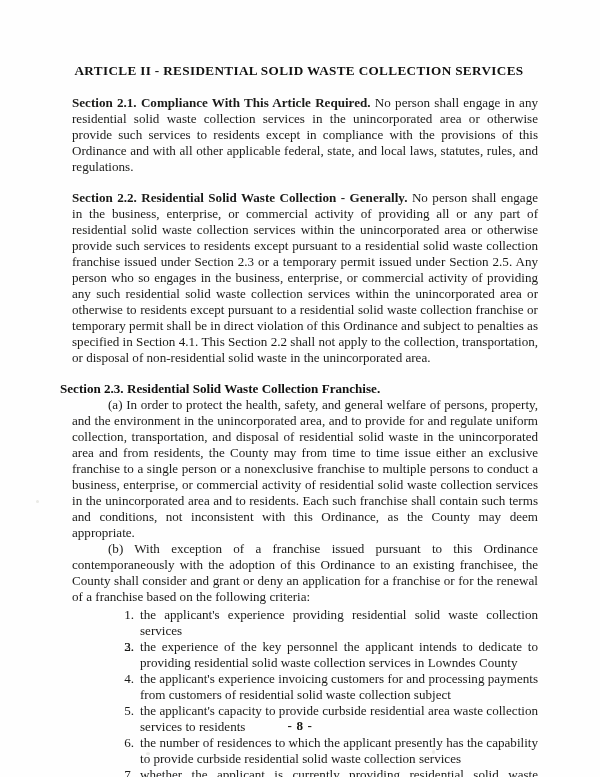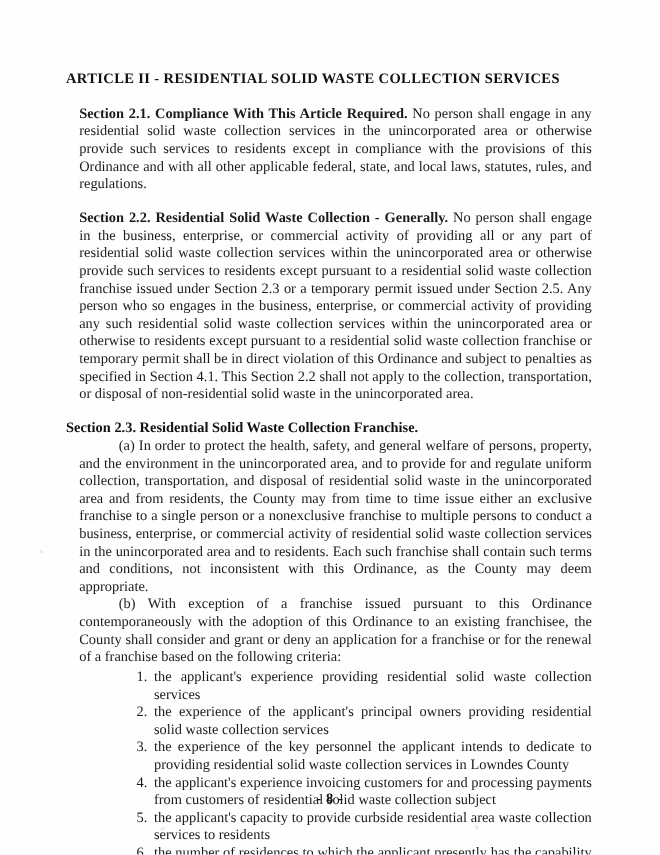--- a/index.html
+++ b/index.html
@@ -19,21 +19,21 @@
   .content {
     position: absolute;
     left: 60px;
     top: 62px;
     width: 478px;
   }
   .article-heading {
     font-weight: bold;
     font-size: 13.2px;
     letter-spacing: 0.35px;
-    text-align: left;
+    text-align: center;
     margin: 0 0 16px 0;
     line-height: 1.3;
     color: #111110;
   }
   p.body {
     margin: 0 0 0 12px;
     font-size: 13.1px;
     line-height: 16.0px;
     text-align: justify;
     text-justify: inter-word;
@@ -113,21 +113,21 @@
     <p class="body spaced"><span class="lead">Section 2.2. Residential Solid Waste Collection - Generally.</span><span> No person shall engage in the business, enterprise, or commercial activity of providing all or any part of residential solid waste collection services within the unincorporated area or otherwise provide such services to residents except pursuant to a residential solid waste collection franchise issued under Section 2.3 or a temporary permit issued under Section 2.5. Any person who so engages in the business, enterprise, or commercial activity of providing any such residential solid waste collection services within the unincorporated area or otherwise to residents except pursuant to a residential solid waste collection franchise or temporary permit shall be in direct violation of this Ordinance and subject to penalties as specified in Section 4.1. This Section 2.2 shall not apply to the collection, transportation, or disposal of non-residential solid waste in the unincorporated area.</span></p>
 
     <div class="sec-heading">Section 2.3. Residential Solid Waste Collection Franchise.</div>
 
     <p class="body indent-a">(a) In order to protect the health, safety, and general welfare of persons, property, and the environment in the unincorporated area, and to provide for and regulate uniform collection, transportation, and disposal of residential solid waste in the unincorporated area and from residents, the County may from time to time issue either an exclusive franchise to a single person or a nonexclusive franchise to multiple persons to conduct a business, enterprise, or commercial activity of residential solid waste collection services in the unincorporated area and to residents. Each such franchise shall contain such terms and conditions, not inconsistent with this Ordinance, as the County may deem appropriate.</p>
 
     <p class="body indent-a">(b) With exception of a franchise issued pursuant to this Ordinance contemporaneously with the adoption of this Ordinance to an existing franchisee, the County shall consider and grant or deny an application for a franchise or for the renewal of a franchise based on the following criteria:</p>
 
     <ol class="criteria">
         <li><span class="num">1.</span><span>the applicant's experience providing residential solid waste collection services</span></li>
-        <li><span class="num">2.</span><span>the experience of the applicant's principal owners providing residential solid waste collection services</span></li>
+        <li><span class="num">2.</span></li>
         <li><span class="num">3.</span><span>the experience of the key personnel the applicant intends to dedicate to providing residential solid waste collection services in Lowndes County</span></li>
         <li><span class="num">4.</span><span>the applicant's experience invoicing customers for and processing payments from customers of residential solid waste collection subject</span></li>
         <li><span class="num">5.</span><span>the applicant's capacity to provide curbside residential area waste collection services to residents</span></li>
         <li><span class="num">6.</span><span>the number of residences to which the applicant presently has the capability to provide curbside residential solid waste collection services</span></li>
         <li><span class="num">7.</span><span>whether the applicant is currently providing residential solid waste collection services</span></li>
       </ol>
 
   </div>
 
   <div class="footer">- 8 -</div>

